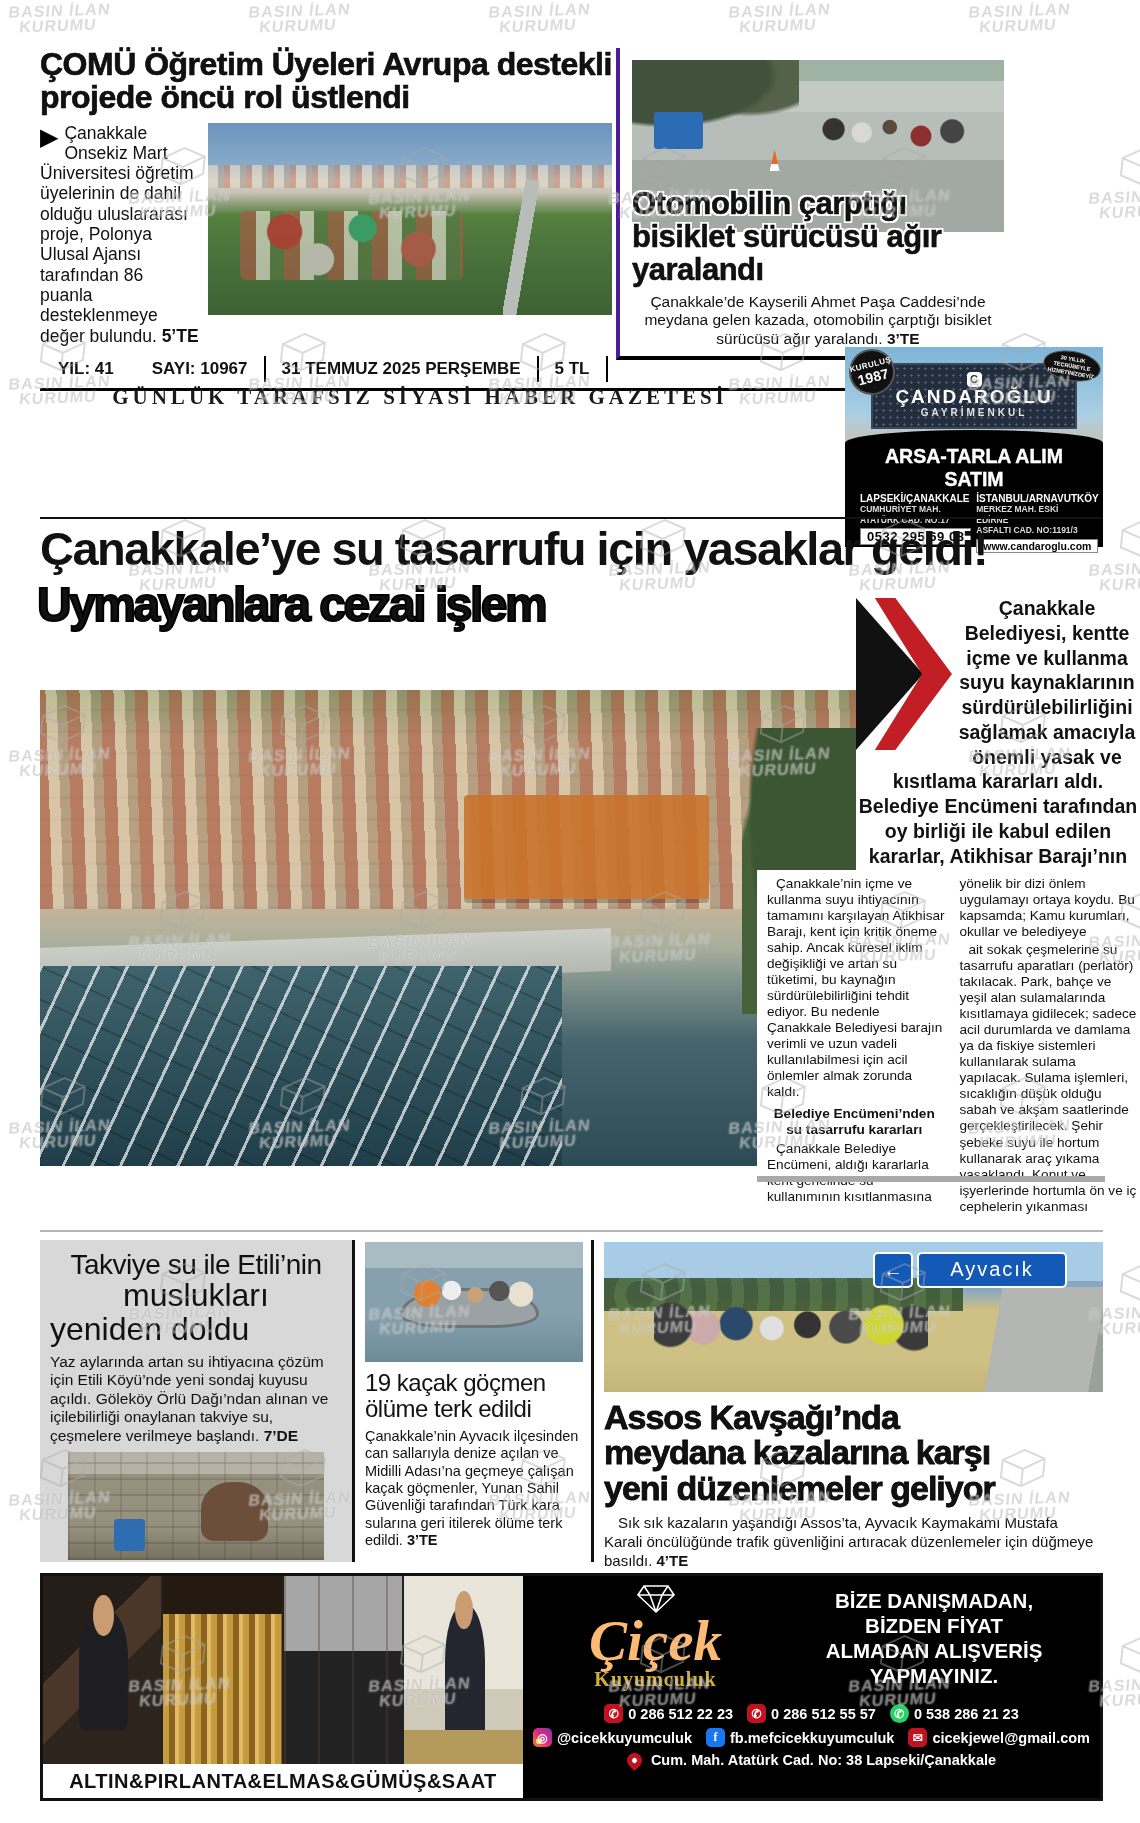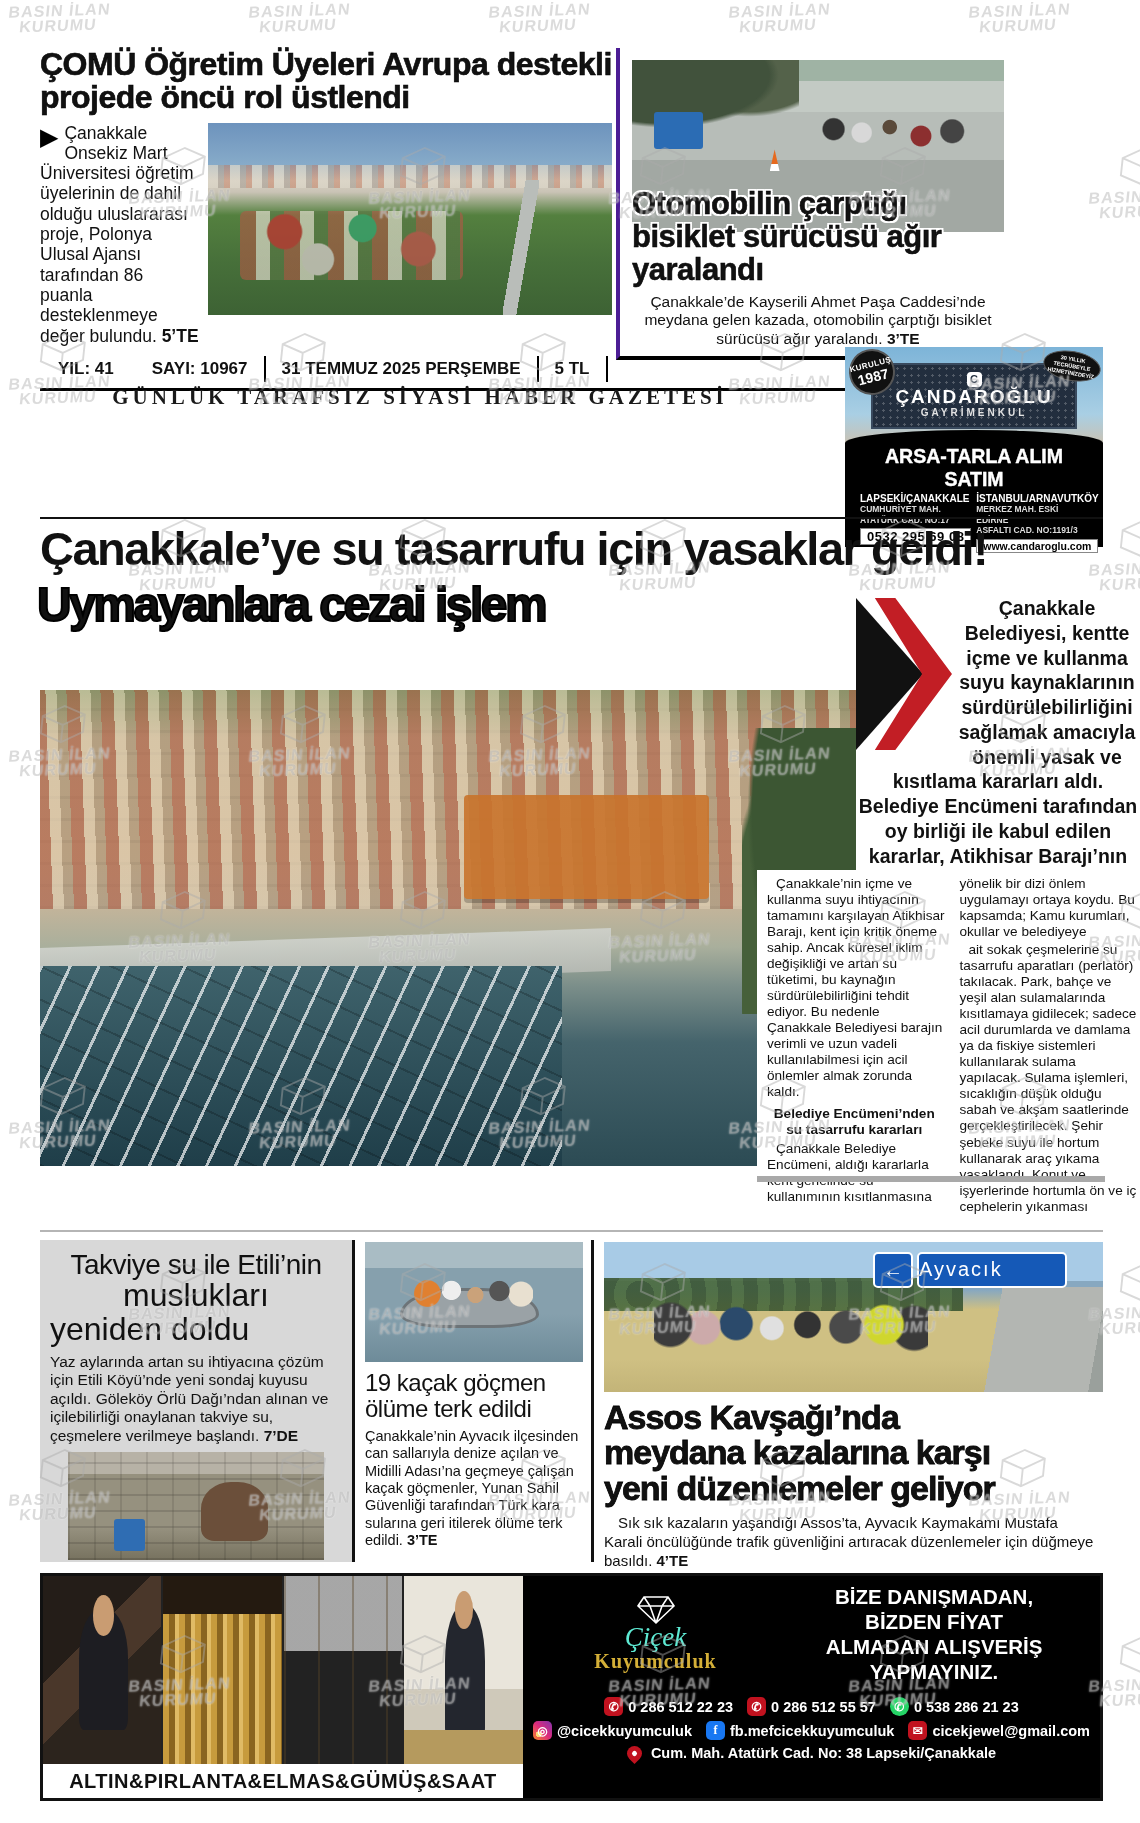--- a/index.html
+++ b/index.html
@@ -185,21 +185,21 @@
       radial-gradient(circle at 30% 38%, #2b4a6b 0 8%, transparent 9%),
       radial-gradient(circle at 43% 46%, #e0e0e0 0 7%, transparent 8%),
       radial-gradient(circle at 56% 40%, #333 0 8%, transparent 9%),
       radial-gradient(circle at 70% 44%, #4a4a4a 0 8%, transparent 9%),
       radial-gradient(circle at 84% 40%, #cfd62e 0 8%, transparent 9%),
       radial-gradient(circle at 95% 46%, #3a3a3a 0 8%, transparent 9%); }
   .assos-sign { position:absolute; right:36px; top:10px; display:flex; gap:4px; }
   .sign-arrow { width:40px; height:36px; background:#1559b7; border:2px solid #fff; border-radius:5px;
     color:#fff; font-size:20px; text-align:center; line-height:32px; }
   .sign-main { width:150px; height:36px; background:#1559b7; border:2px solid #fff; border-radius:5px;
-    color:#fff; font-size:20px; text-align:left; line-height:31px; letter-spacing:2px; }
+    color:#fff; font-size:20px; text-align:center; line-height:31px; letter-spacing:2px; }
   .c3-head { font-size:34px; font-weight:bold; line-height:1.04; letter-spacing:-1px; margin-top:8px; -webkit-text-stroke:.8px #000; }
   .c3-body { font-size:15px; line-height:1.25; margin-top:8px; text-indent:14px; padding-right:6px; }
 
   
   .jewel { position:absolute; left:40px; top:1573px; width:1063px; height:228px; border:3px solid #111;
     display:flex; z-index:2; background:#fff; }
   .jewel-left { width:608px; display:flex; flex-direction:column; }
   .jewel-photos { display:flex; height:188px; gap:2px; background:#222; }
   .jp { flex:1; position:relative; }
   .jp1 { background:linear-gradient(135deg,#241d18 0 35%, #4a372a 35% 55%, #2c241d 55%);
@@ -214,22 +214,22 @@
   .jp4 { background:linear-gradient(180deg,#e9e5db 0 60%, #cfc9ba 60%); }
   .jp4-man { position:absolute; left:34%; top:16%; width:34%; height:70%; background:#23262e; border-radius:42% 42% 8% 8%; }
   .jp4-face { position:absolute; left:43%; top:8%; width:15%; height:20%; background:#c99c72; border-radius:50%; }
   .jp4-case { position:absolute; bottom:0; left:0; width:100%; height:18%; background:#b59a5e; }
   .jewel-caption { flex:1; display:flex; align-items:center; justify-content:center;
     font-weight:bold; font-size:20px; letter-spacing:.5px; }
   .jewel-right { flex:1; background:#000; color:#fff; padding:8px 10px 6px; display:flex; flex-direction:column; }
   .jr-top { display:flex; align-items:center; }
   .jr-logo { width:44%; text-align:center; }
   .diamond-ic { width:40px; height:30px; margin:0 auto; display:block; }
-  .brand1 { font-family:"Liberation Serif", serif; font-style:italic; font-weight:normal; font-size:27px;
-    color:#5eead4; line-height:.95; }
+  .brand1 { font-family:"Liberation Serif", serif; font-style:italic; font-weight:bold; font-size:57px;
+    color:#fdba74; line-height:.95; }
   .brand2 { font-family:"Liberation Serif", serif; font-weight:bold; font-size:20px; color:#d4af37; letter-spacing:1px; }
   .jr-slogan { flex:1; text-align:center; font-weight:bold; font-size:20.5px; line-height:1.22; }
   .jr-contacts { margin-top:8px; font-weight:bold; font-size:14.5px; }
   .jr-row { display:flex; justify-content:center; gap:14px; align-items:center; margin-top:5px; white-space:nowrap; }
   .ic { display:inline-flex; width:19px; height:19px; border-radius:5px; align-items:center; justify-content:center;
     font-size:12px; color:#fff; flex:none; }
   .ic-phone { background:#c1121f; }
   .ic-wa { background:#25d366; border-radius:50%; }
   .ic-ig { background:radial-gradient(circle at 30% 70%, #feda75 0 15%, transparent 16%), linear-gradient(45deg,#f58529,#dd2a7b 50%,#8134af); }
   .ic-fb { background:#1877f2; font-family:"Liberation Serif", serif; font-weight:bold; }

